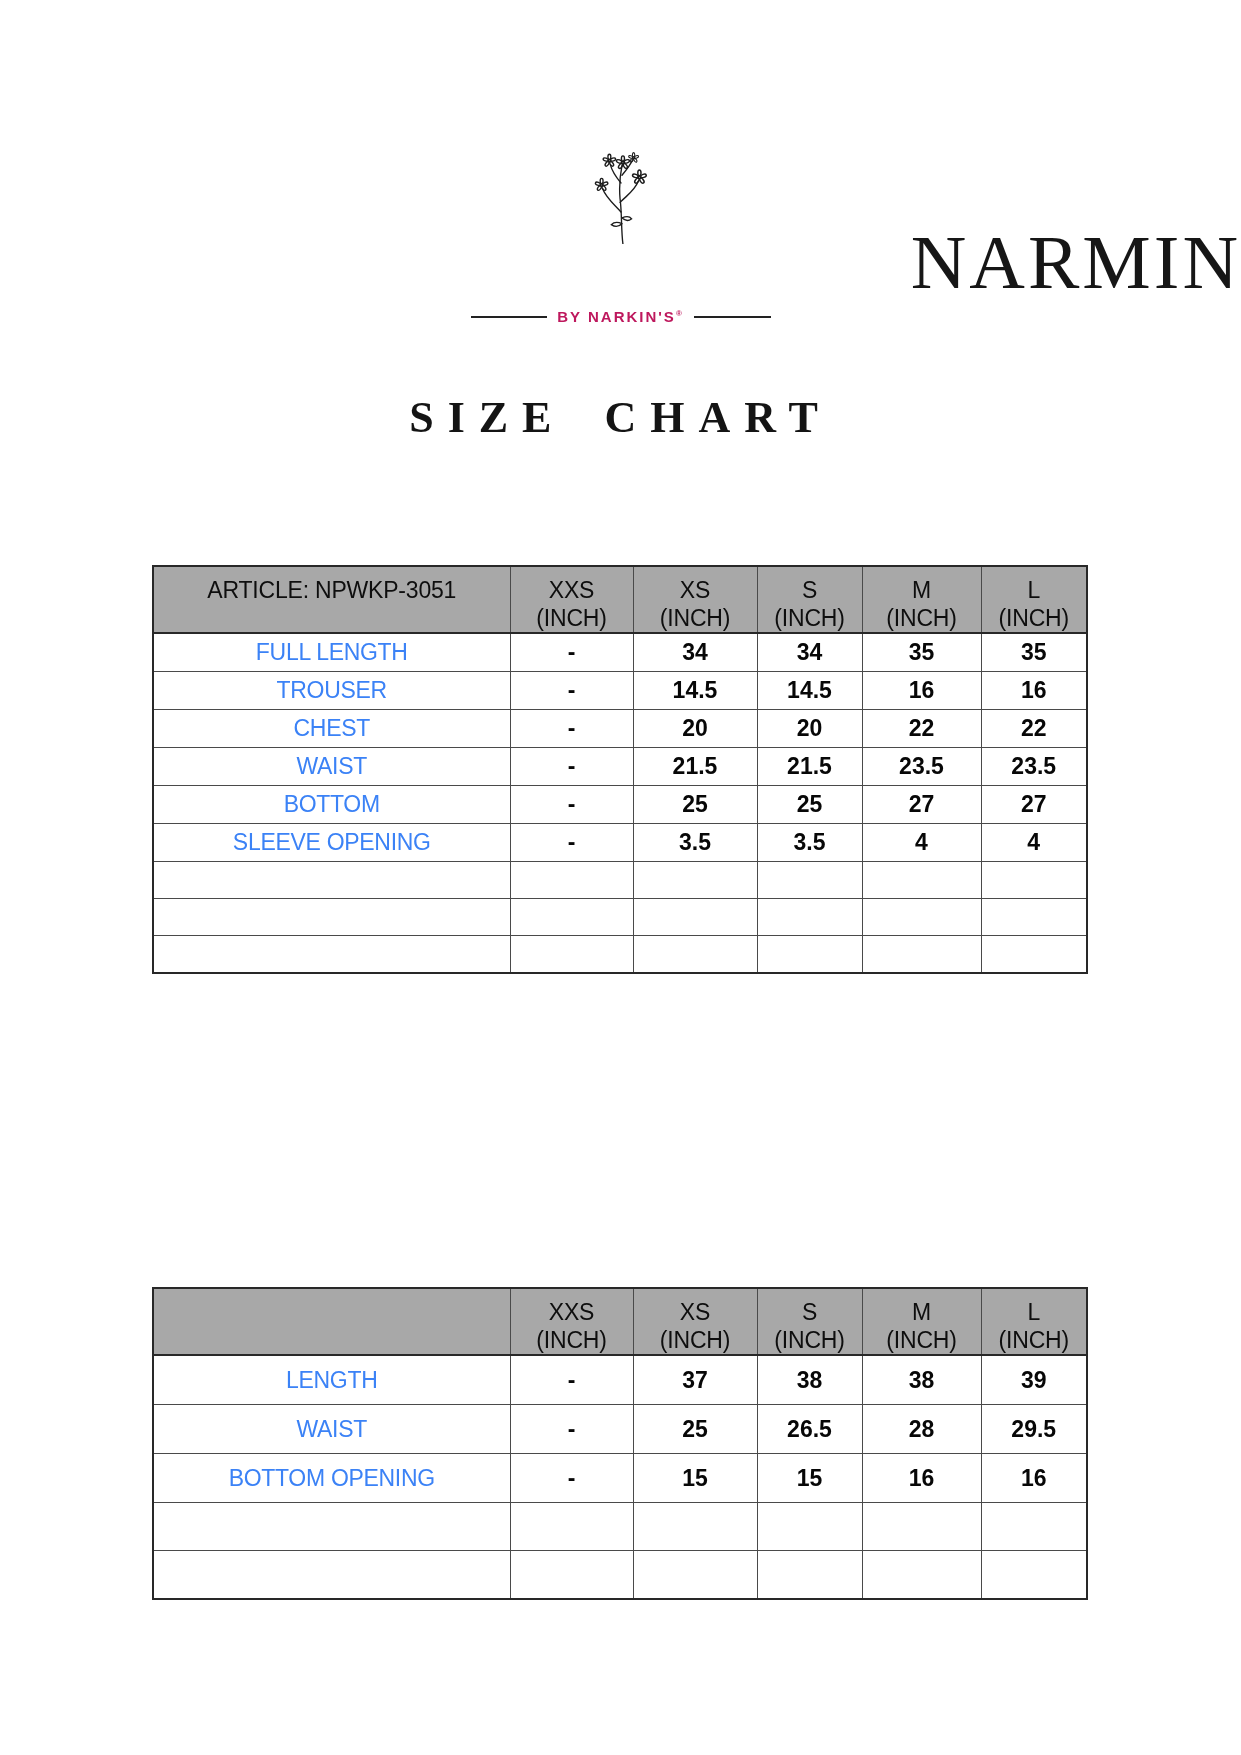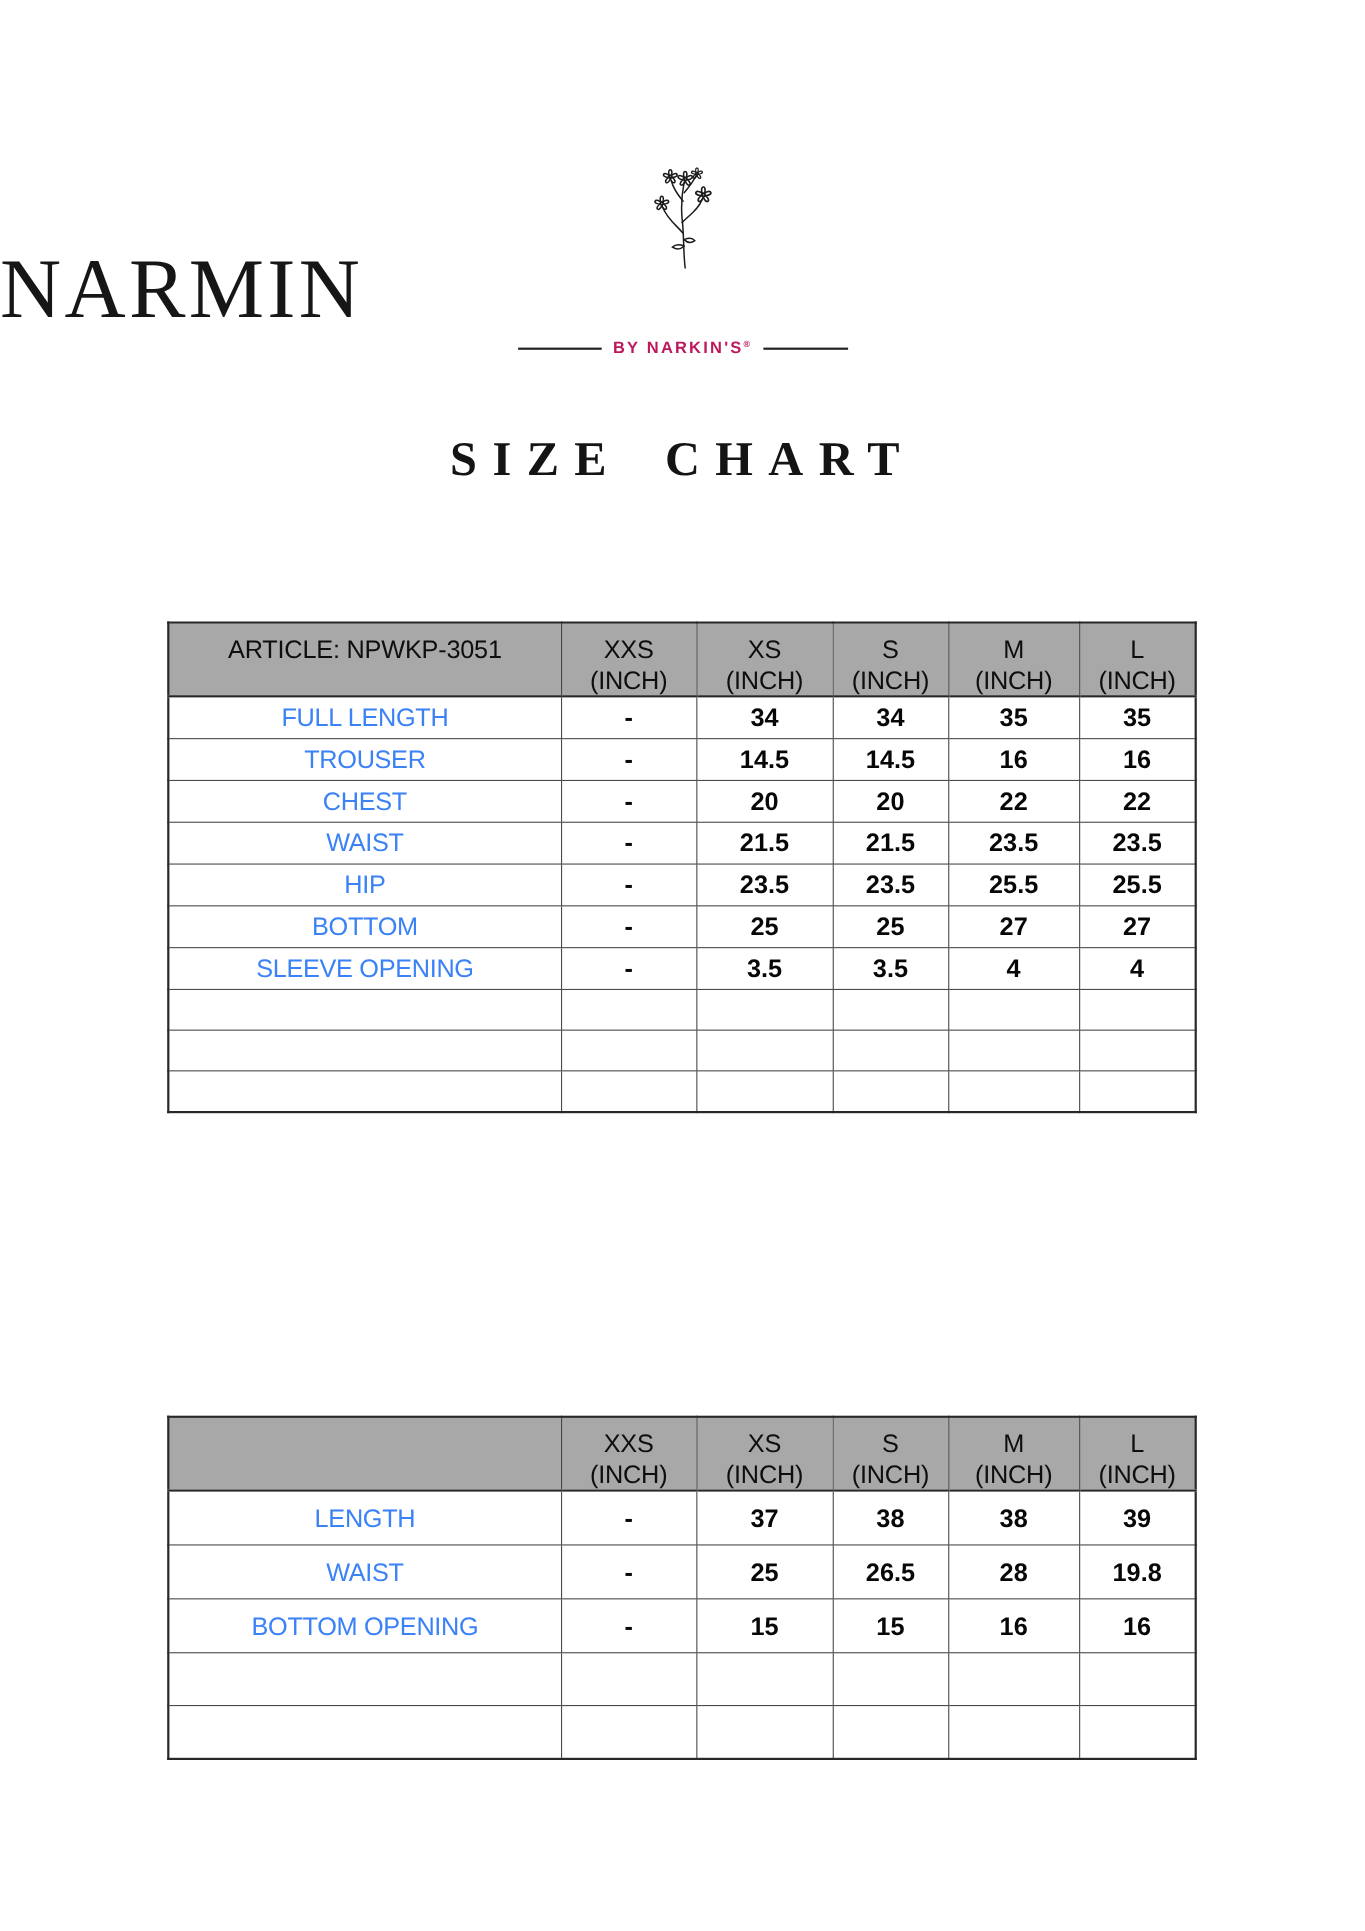--- a/index.html
+++ b/index.html
@@ -15,21 +15,21 @@
   .flower{
     position:absolute;top:152px;left:50%;transform:translateX(-50%);
     width:70px;height:92px;
   }
   .flower svg{width:100%;height:100%;}
   .flower path,.flower ellipse,.flower circle{
     fill:none;stroke:#1c1c1c;stroke-width:1.4;stroke-linecap:round;
   }
   .brand-name{
     position:absolute;top:224px;left:0;width:100%;
-    text-align:left;
+    text-align:right;
     font-family:"Liberation Serif", serif;
     font-size:77px;line-height:1;
     font-weight:500;
     letter-spacing:3px;
     color:#161616;
   }
   .byline-row{
     position:absolute;top:308px;left:50%;transform:translateX(-50%);
     width:300px;
     display:flex;align-items:center;justify-content:center;gap:10px;
@@ -201,28 +201,20 @@
         </tr>
         <tr>
           <td class="row-label">WAIST</td>
           <td class="size-val">-</td>
           <td class="size-val">21.5</td>
           <td class="size-val">21.5</td>
           <td class="size-val">23.5</td>
           <td class="size-val">23.5</td>
         </tr>
         <tr>
-          <td class="row-label">HIP</td>
-          <td class="size-val">-</td>
-          <td class="size-val">23.5</td>
-          <td class="size-val">23.5</td>
-          <td class="size-val">25.5</td>
-          <td class="size-val">25.5</td>
-        </tr>
-        <tr>
           <td class="row-label">BOTTOM</td>
           <td class="size-val">-</td>
           <td class="size-val">25</td>
           <td class="size-val">25</td>
           <td class="size-val">27</td>
           <td class="size-val">27</td>
         </tr>
         <tr>
           <td class="row-label">SLEEVE OPENING</td>
           <td class="size-val">-</td>
@@ -303,21 +295,21 @@
           <td class="size-val">38</td>
           <td class="size-val">38</td>
           <td class="size-val">39</td>
         </tr>
         <tr>
           <td class="row-label">WAIST</td>
           <td class="size-val">-</td>
           <td class="size-val">25</td>
           <td class="size-val">26.5</td>
           <td class="size-val">28</td>
-          <td class="size-val">19.8</td>
+          <td class="size-val">29.5</td>
         </tr>
         <tr>
           <td class="row-label">BOTTOM OPENING</td>
           <td class="size-val">-</td>
           <td class="size-val">15</td>
           <td class="size-val">15</td>
           <td class="size-val">16</td>
           <td class="size-val">16</td>
         </tr>
         <tr class="empty-row">

